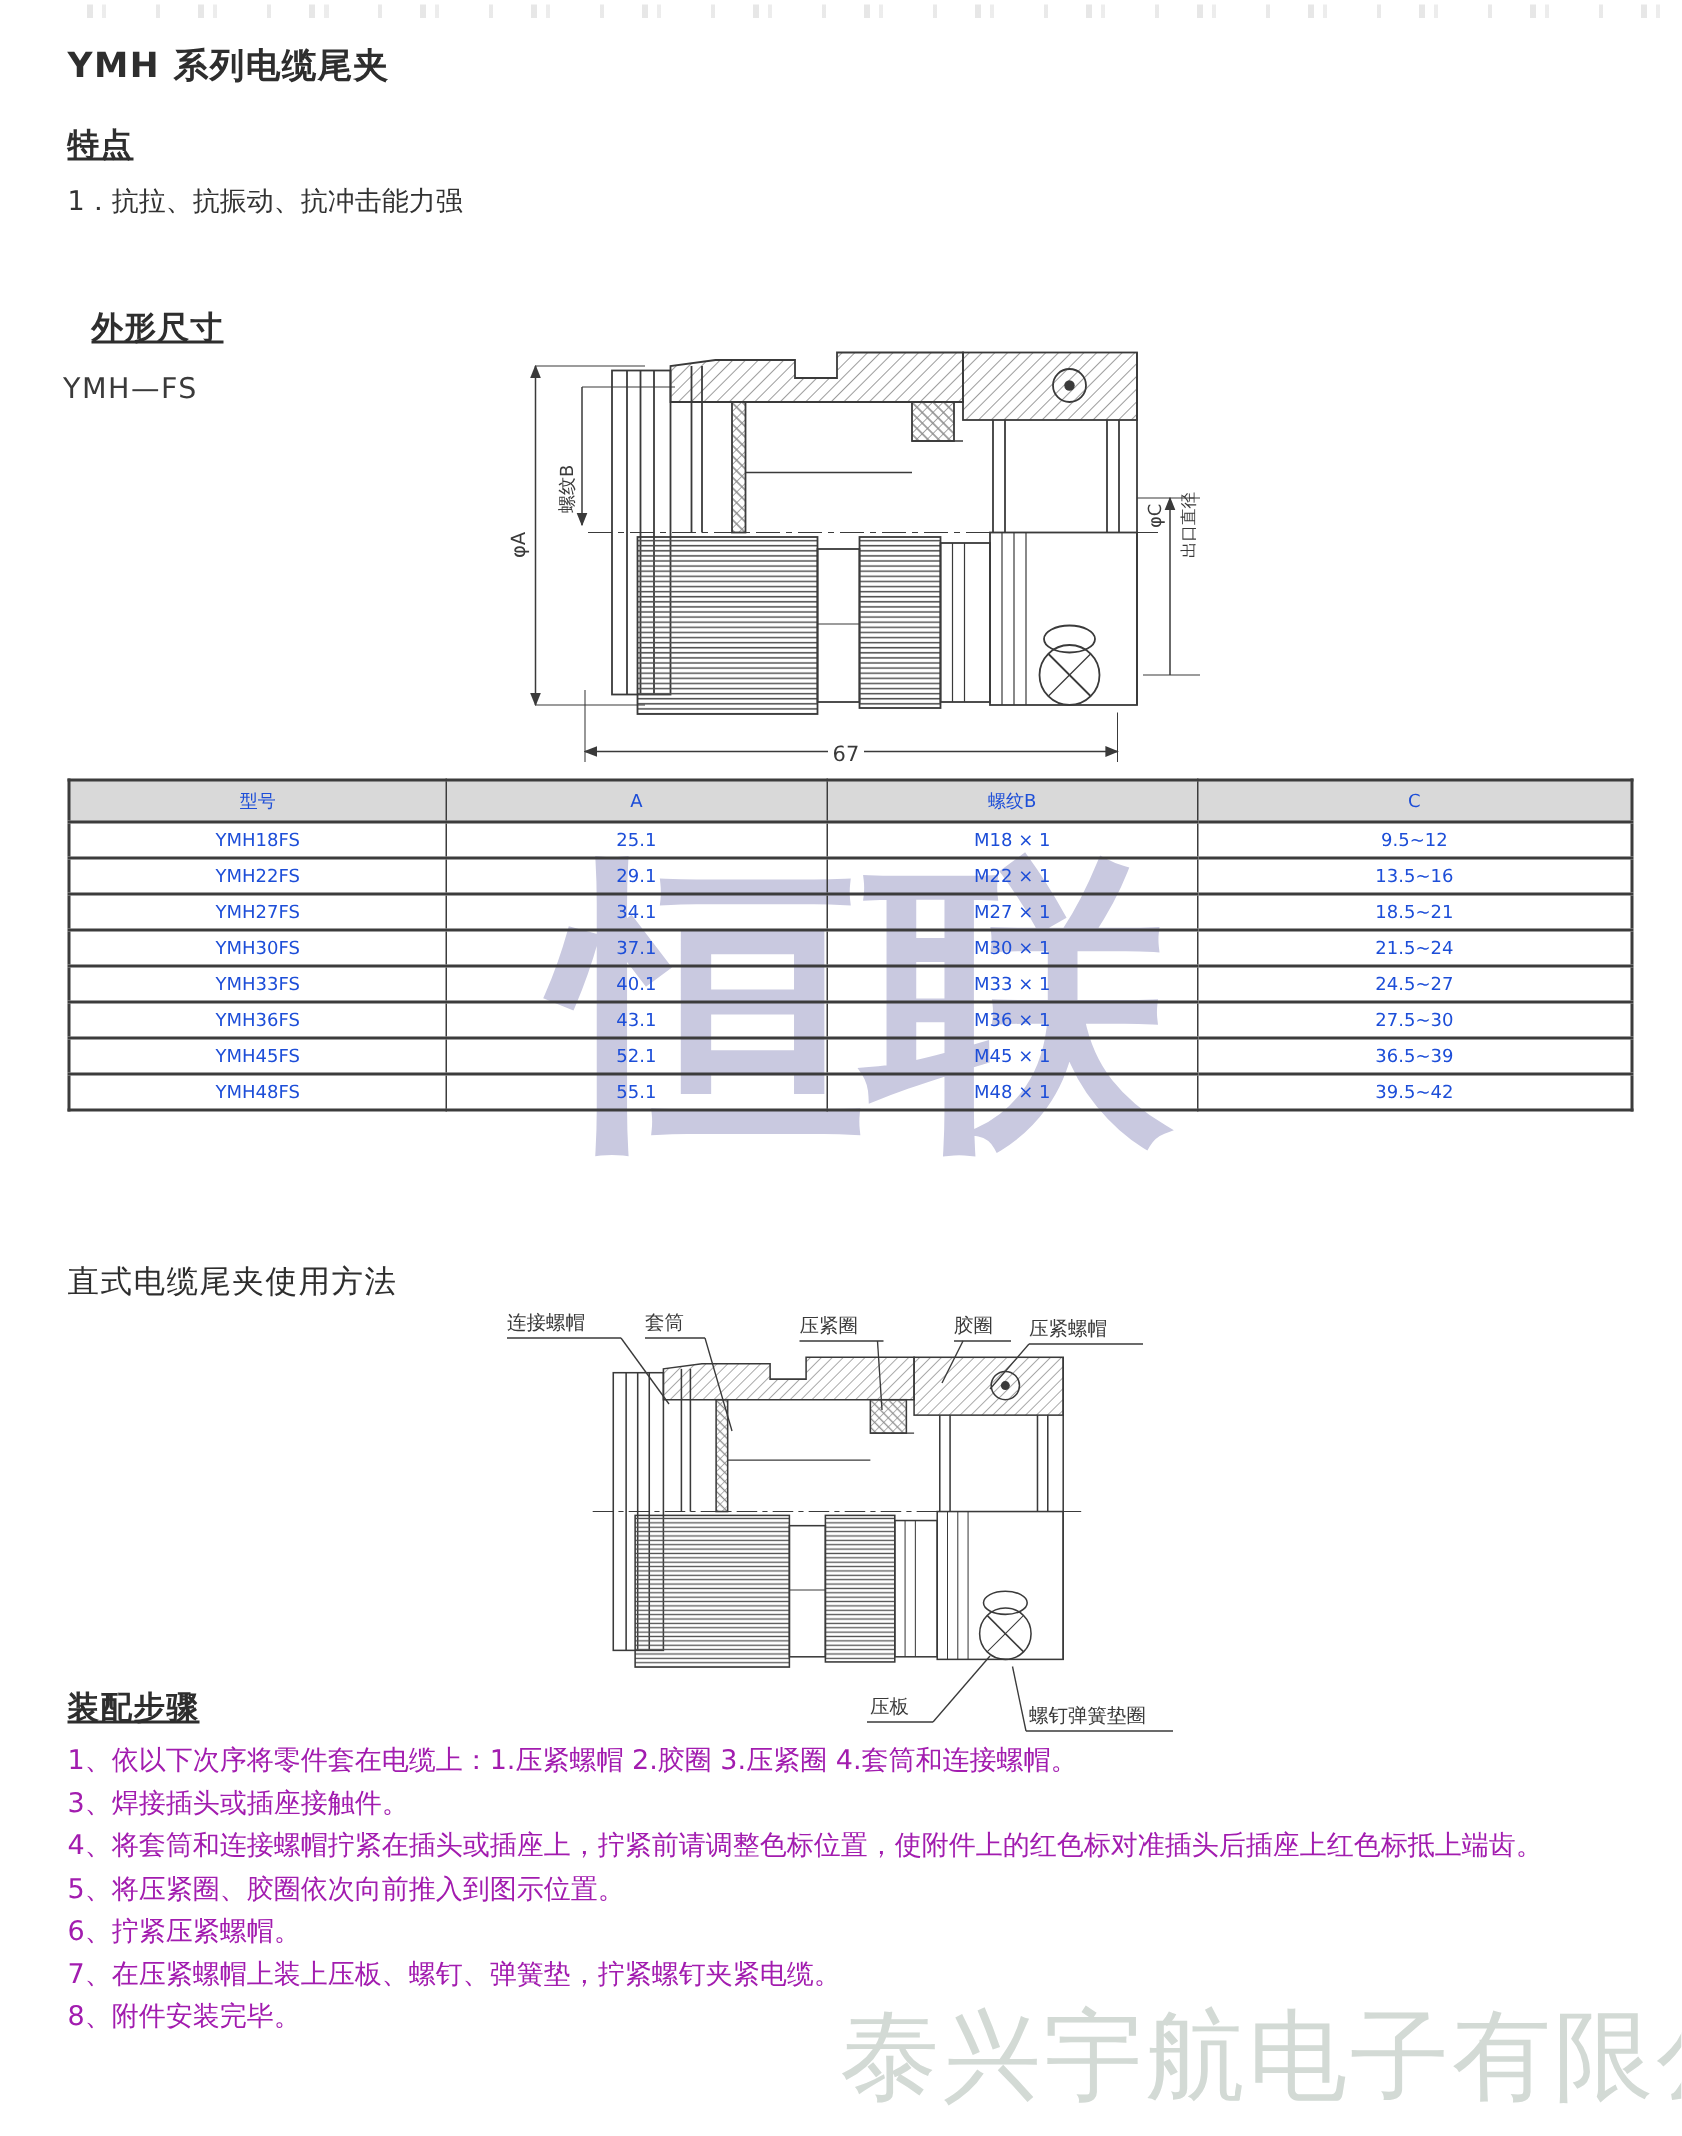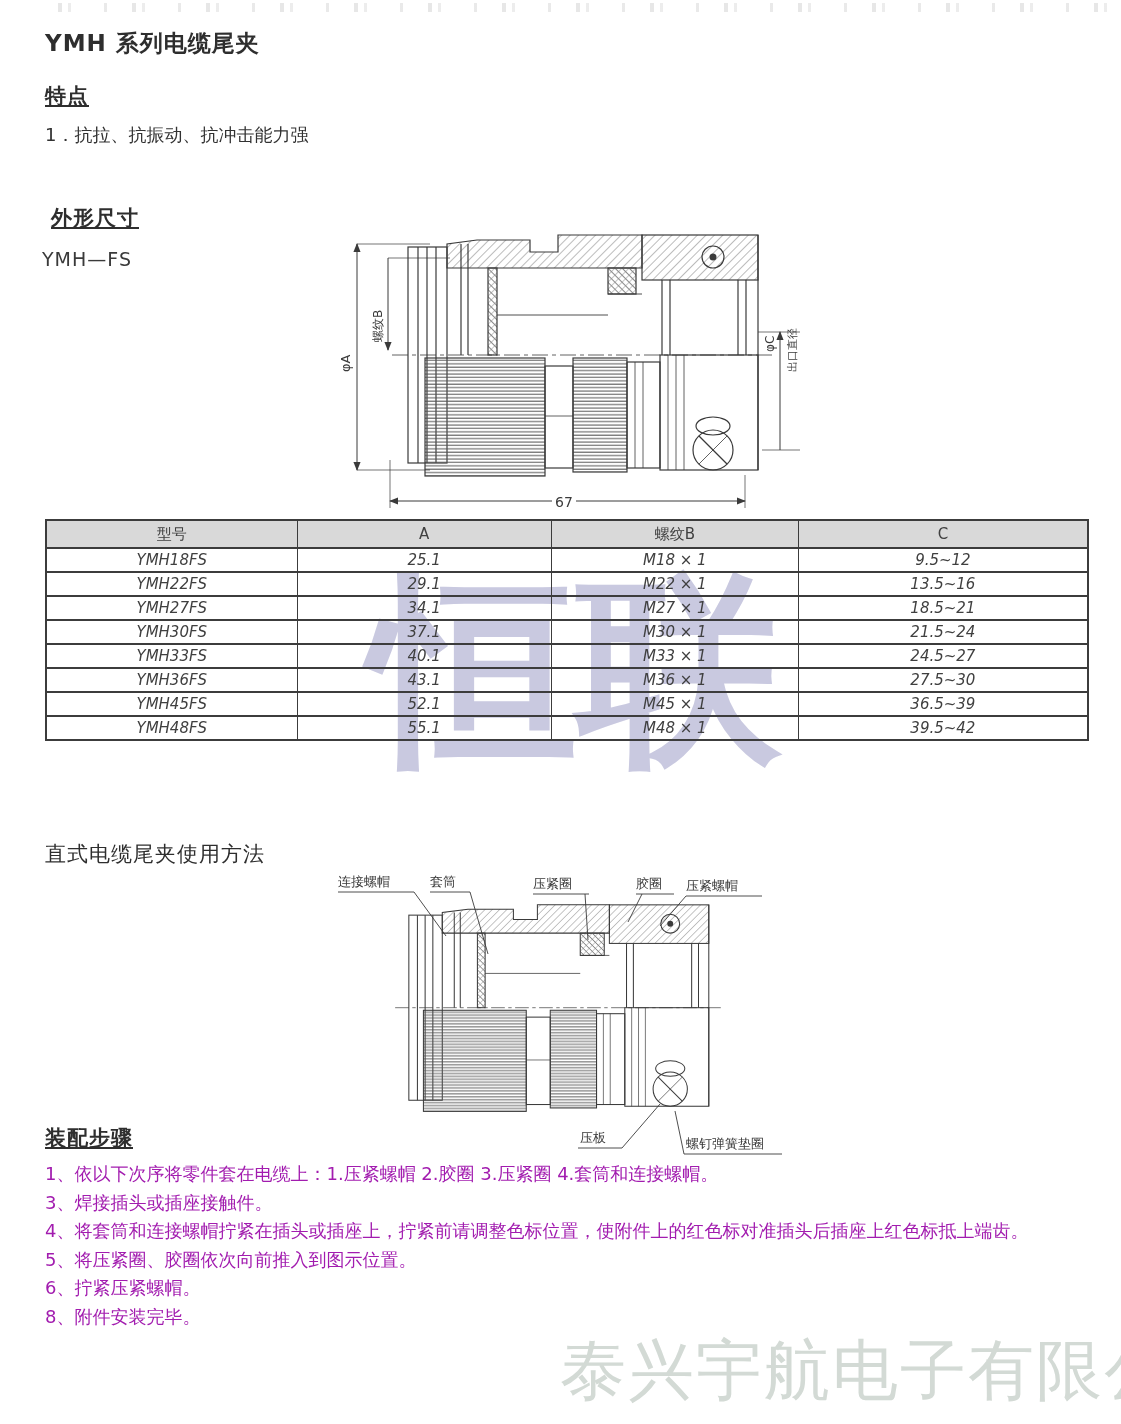--- a/index.html
+++ b/index.html
@@ -22,30 +22,30 @@
   }
   .h-title{font-size:23px;font-weight:700;letter-spacing:1px;}
   .h-sec{font-size:21px;font-weight:700;letter-spacing:1px;text-decoration:underline;}
   .h-sec-lg{font-size:21px;font-weight:400;letter-spacing:1px;}
   .body-text{font-size:18px;line-height:33px;color:#323232;}
   .model-label{font-size:19px;color:#3a3a3a;letter-spacing:1px;}
   
   table.spec{
     position:absolute;left:45px;top:519px;width:1044px;z-index:1;
     border-collapse:collapse;table-layout:fixed;
-    font-size:15px;color:#404040;background:transparent;
+    font-size:12px;color:#1d4ed8;background:transparent;
   }
   table.spec{border:2px solid #3c3c3c;}
   table.spec th{
     background:#d9d9d9;border:1px solid #3c3c3c;border-bottom:2px solid #3c3c3c;
     height:26px;font-weight:400;text-align:center;padding:0;
   }
   table.spec td{
     border:1px solid #3c3c3c;border-top:2px solid #3c3c3c;
-    height:22px;text-align:center;padding:0;background:transparent;font-style:italic;
+    height:22px;text-align:center;padding:0;background:transparent;
   }
   col.c1{width:24.1%}col.c2{width:24.4%}col.c3{width:23.7%}col.c4{width:27.8%}
   
   .steps{position:absolute;left:45px;top:1160px;width:1052px;z-index:1;}
   .steps div{font-size:18px;line-height:28.5px;color:#a21caf;}
   
   .wm-center{
     position:absolute;left:372px;top:568px;z-index:0;
     font-size:205px;font-weight:700;line-height:1;letter-spacing:0px;
     font-family:"DejaVu Sans","Liberation Sans",sans-serif;
@@ -67,21 +67,21 @@
   <div class="top-strip"></div>
 
   <div class="wm-center" style="color: rgb(201, 201, 224);">恒联</div>
   <div class="wm-bottom" style="color: rgb(211, 218, 213);">泰兴宇航电子有限公司</div>
 
   <div class="layer h-title" style="left:45px;top:28px">YMH 系列电缆尾夹</div>
 
   <div class="layer h-sec" style="left:45px;top:82px">特点</div>
   <div class="layer body-text" style="left:45px;top:118px">1．抗拉、抗振动、抗冲击能力强</div>
 
-  <div class="layer h-sec" style="left:51px;top:204px">外形尺寸</div>
+  <div class="layer h-sec" style="left:61px;top:204px">外形尺寸</div>
   <div class="layer model-label" style="left:42px;top:248px">YMH—FS</div>
 
   <svg class="layer" style="left:330px;top:220px" width="470" height="292" viewBox="0 0 470 292">
     <defs>
       <pattern id="hatch1" patternUnits="userSpaceOnUse" width="6" height="6" patternTransform="rotate(45)">
         <line x1="0" y1="0" x2="0" y2="6" stroke="#7a7a7a" stroke-width="1"></line>
       </pattern>
       <pattern id="hatch2" patternUnits="userSpaceOnUse" width="5" height="5" patternTransform="rotate(45)">
         <line x1="0" y1="0" x2="0" y2="5" stroke="#8a8a8a" stroke-width="1"></line>
         <line x1="0" y1="2.5" x2="5" y2="2.5" stroke="#8a8a8a" stroke-width="1"></line>
@@ -267,16 +267,17 @@
   </svg>
 
   <div class="layer h-sec" style="left:45px;top:1124px">装配步骤</div>
 
   <div class="steps" id="assembly-steps">
       <div>1、依以下次序将零件套在电缆上：1.压紧螺帽 2.胶圈 3.压紧圈 4.套筒和连接螺帽。</div>
       <div>3、焊接插头或插座接触件。</div>
       <div>4、将套筒和连接螺帽拧紧在插头或插座上，拧紧前请调整色标位置，使附件上的红色标对准插头后插座上红色标抵上端齿。</div>
       <div>5、将压紧圈、胶圈依次向前推入到图示位置。</div>
       <div>6、拧紧压紧螺帽。</div>
+      <div>7、在压紧螺帽上装上压板、螺钉、弹簧垫，拧紧螺钉夹紧电缆。</div>
       <div>8、附件安装完毕。</div>
     </div>
 
 </div>
 
 </body></html>

